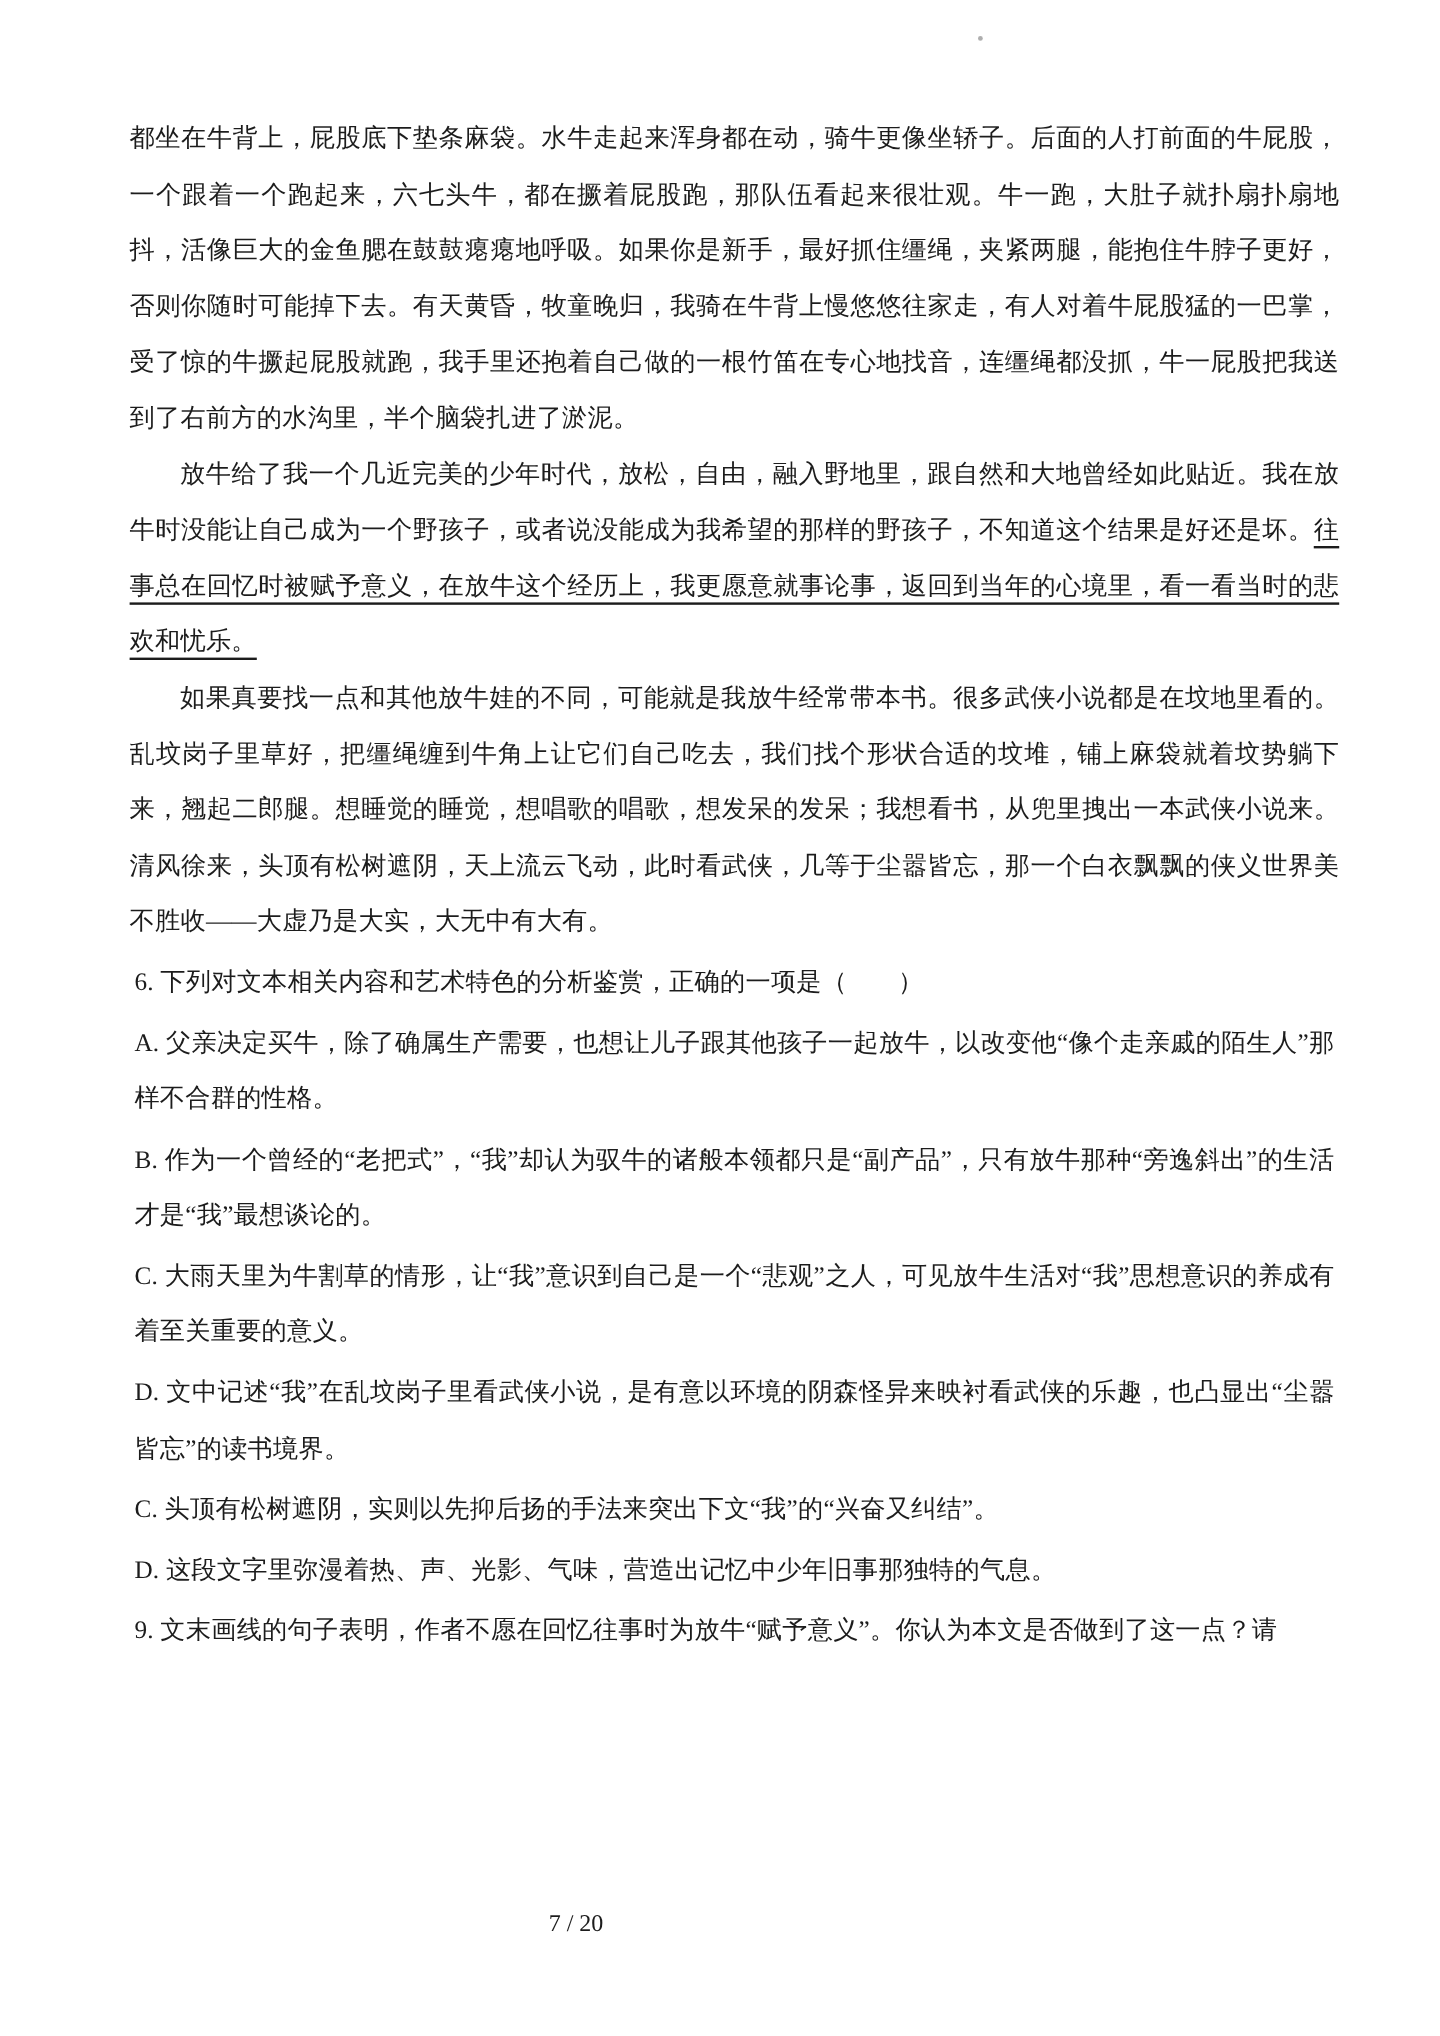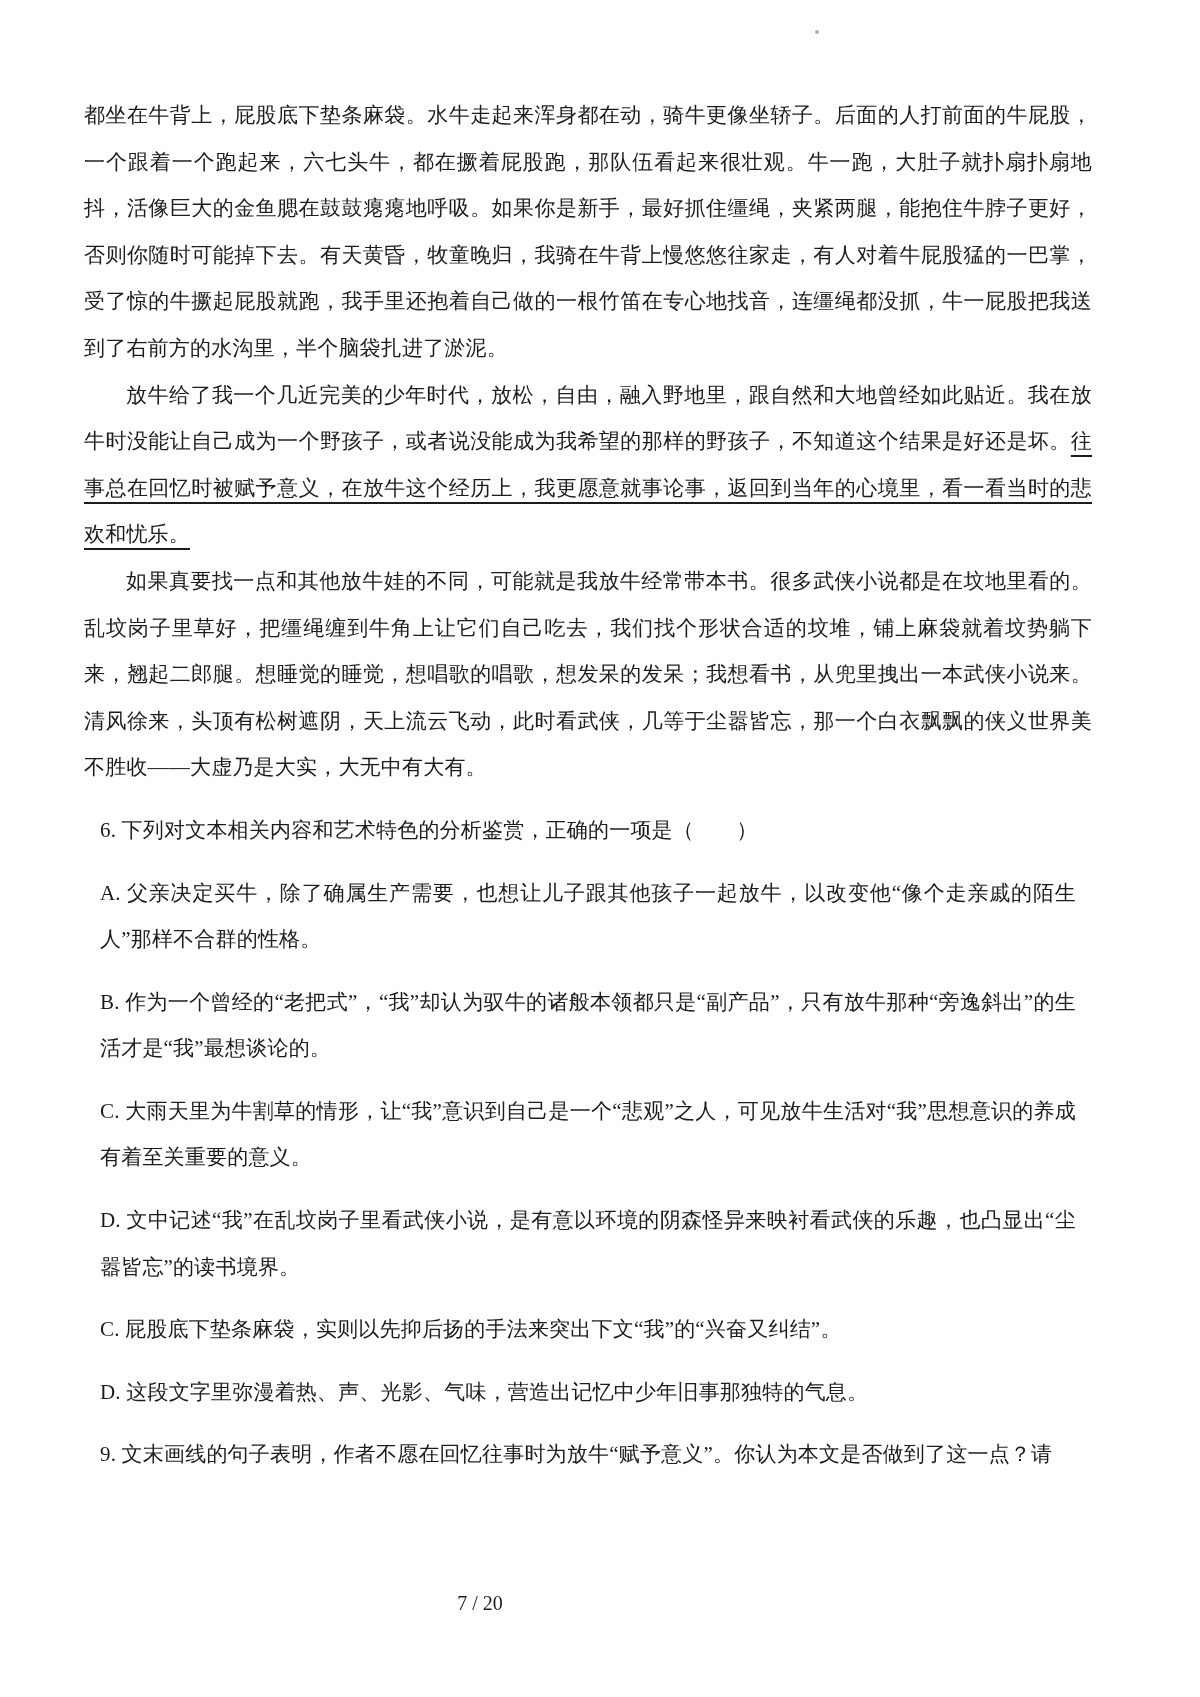--- a/index.html
+++ b/index.html
@@ -20,21 +20,21 @@
     left: 815px;
     top: 30px;
     width: 4px;
     height: 4px;
     border-radius: 50%;
     background: #9a9a9a;
     opacity: 0.8;
   }
   .content {
     position: absolute;
-    left: 84px;
+    left: 108px;
     top: 92px;
     width: 1008px;
     font-size: 21px;
     line-height: 46.6px;
     text-align: justify;
     text-justify: inter-character;
     letter-spacing: 0.2px;
   }
   .content p {
     margin: 0;
@@ -43,21 +43,21 @@
   .para.indent {
     text-indent: 2em;
   }
   .underlined {
     text-decoration: underline;
     text-decoration-thickness: 1.5px;
     text-underline-offset: 7px;
     text-decoration-color: #1c1c1c;
   }
   .question-block p {
-    margin: 16px;
+    margin: 4px;
   }
   .footer {
     position: absolute;
     left: 0;
     width: 960px;
     top: 1592px;
     text-align: center;
     font-size: 20px;
     color: #1c1c1c;
   }
@@ -79,21 +79,21 @@
 
   <section class="question-block">
     <p>6. 下列对文本相关内容和艺术特色的分析鉴赏，正确的一项是（　　）</p>
     <p>A. 父亲决定买牛，除了确属生产需要，也想让儿子跟其他孩子一起放牛，以改变他“像个走亲戚的陌生人”那样不合群的性格。</p>
     <p>B. 作为一个曾经的“老把式”，“我”却认为驭牛的诸般本领都只是“副产品”，只有放牛那种“旁逸斜出”的生活才是“我”最想谈论的。</p>
     <p>C. 大雨天里为牛割草的情形，让“我”意识到自己是一个“悲观”之人，可见放牛生活对“我”思想意识的养成有着至关重要的意义。</p>
     <p>D. 文中记述“我”在乱坟岗子里看武侠小说，是有意以环境的阴森怪异来映衬看武侠的乐趣，也凸显出“尘嚣皆忘”的读书境界。</p>
   </section>
 
   <section class="question-block">
-    <p>C. 屁股底下垫条麻袋，实则以先抑后扬的手法来突出下文“我”的“兴奋又纠结”。</p>
+    <p>C. 头顶有松树遮阴，实则以先抑后扬的手法来突出下文“我”的“兴奋又纠结”。</p>
     <p>D. 这段文字里弥漫着热、声、光影、气味，营造出记忆中少年旧事那独特的气息。</p>
   </section>
 
 
   <section class="question-block">
     <p>9. 文末画线的句子表明，作者不愿在回忆往事时为放牛“赋予意义”。你认为本文是否做到了这一点？请</p>
   </section>
 
 </main>
 

